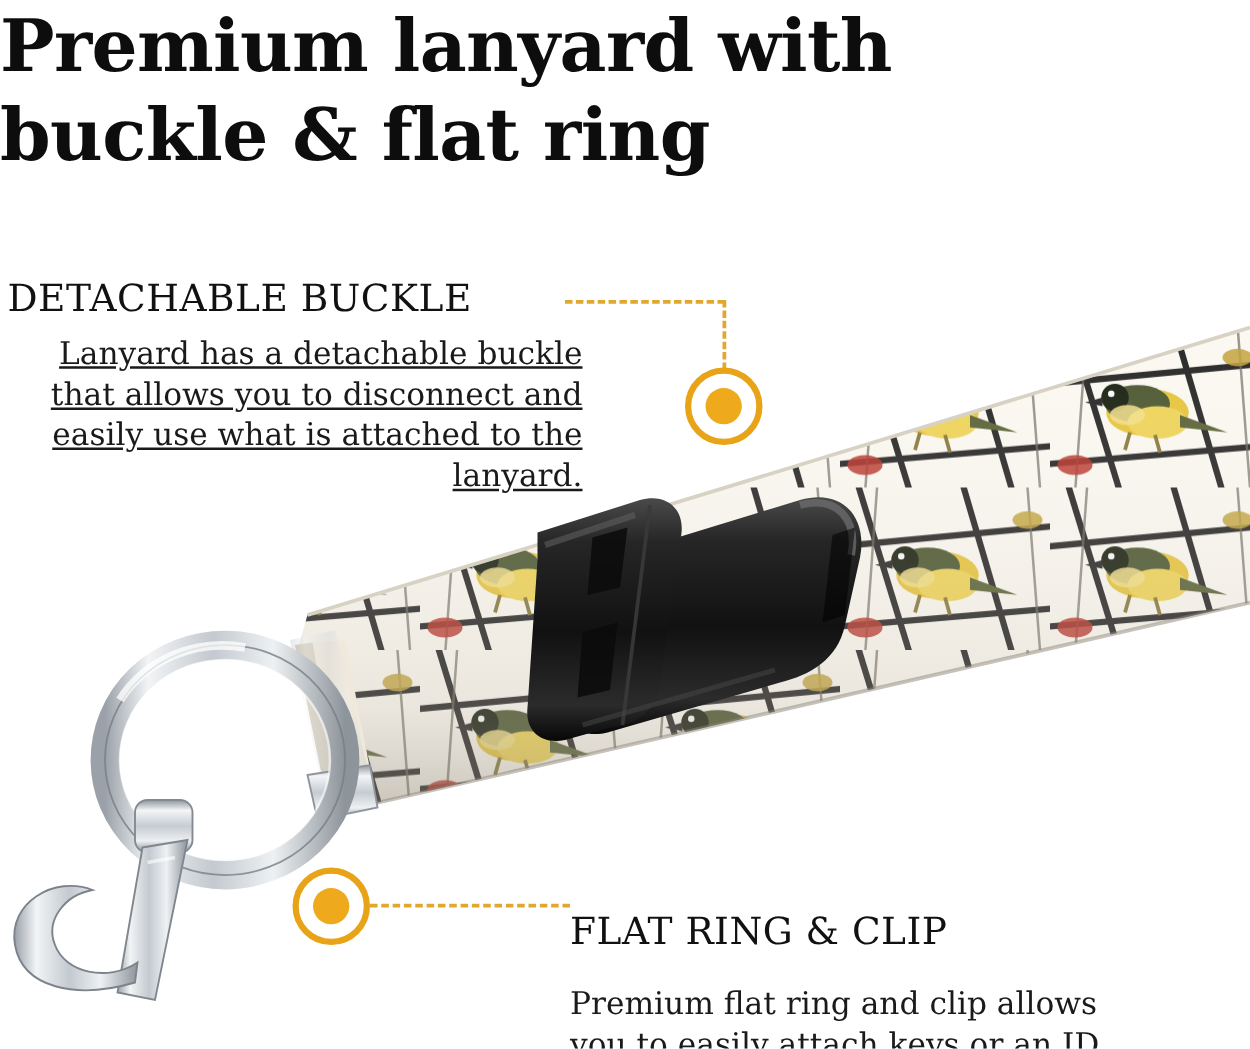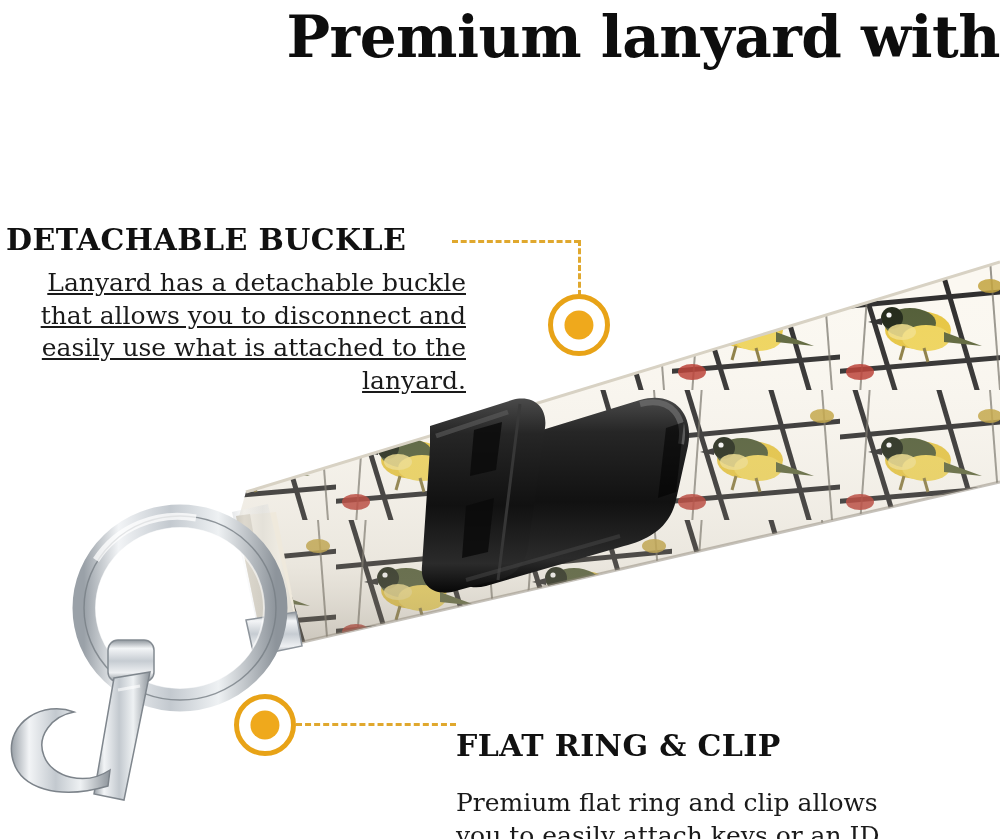--- a/index.html
+++ b/index.html
@@ -17,37 +17,37 @@
     background: #ffffff;
     overflow: hidden;
   }
 
   
   .headline {
     position: absolute;
     top: 2px;
     left: 0;
     width: 1000px;
-    text-align: right;
+    text-align: left;
     font-family: "DejaVu Serif", serif;
     font-weight: bold;
     font-size: 58px;
     line-height: 1.22;
     color: #0d0d0d;
     letter-spacing: -0.5px;
   }
   .headline .l2 { display: block; }
 
   
   .callout {
     position: absolute;
   }
   .callout .c-title {
     font-family: "DejaVu Serif", serif;
-    font-weight: bold;
+    font-weight: normal;
     font-size: 30px;
     letter-spacing: 0.4px;
     color: #111111;
     white-space: nowrap;
   }
   .callout .c-body {
     font-family: "DejaVu Serif", serif;
     font-size: 25px;
     line-height: 1.30;
     color: #1a1a1a;
@@ -267,20 +267,21 @@
       <path d="M666 428 L684 422 L676 492 L658 498 Z" fill="#000000" opacity="0.55"></path>
     </g>
 
     <g clip-path="url(#strapClip)">
       <rect x="398" y="380" width="60" height="240" fill="url(#birdPrint)" opacity="0"></rect>
     </g>
   </svg>
 
   <div class="headline">
     <span>Premium lanyard with</span>
+    <span class="l2">buckle &amp; flat ring</span>
   </div>
 
   <div class="leader" id="leader-buckle-h"></div>
   <div class="leader" id="leader-buckle-v"></div>
   <div class="dot" id="dot-buckle">
       <span class="core"></span>
     </div>
 
   <div class="leader" id="leader-ring-h"></div>
   <div class="dot" id="dot-ring">

